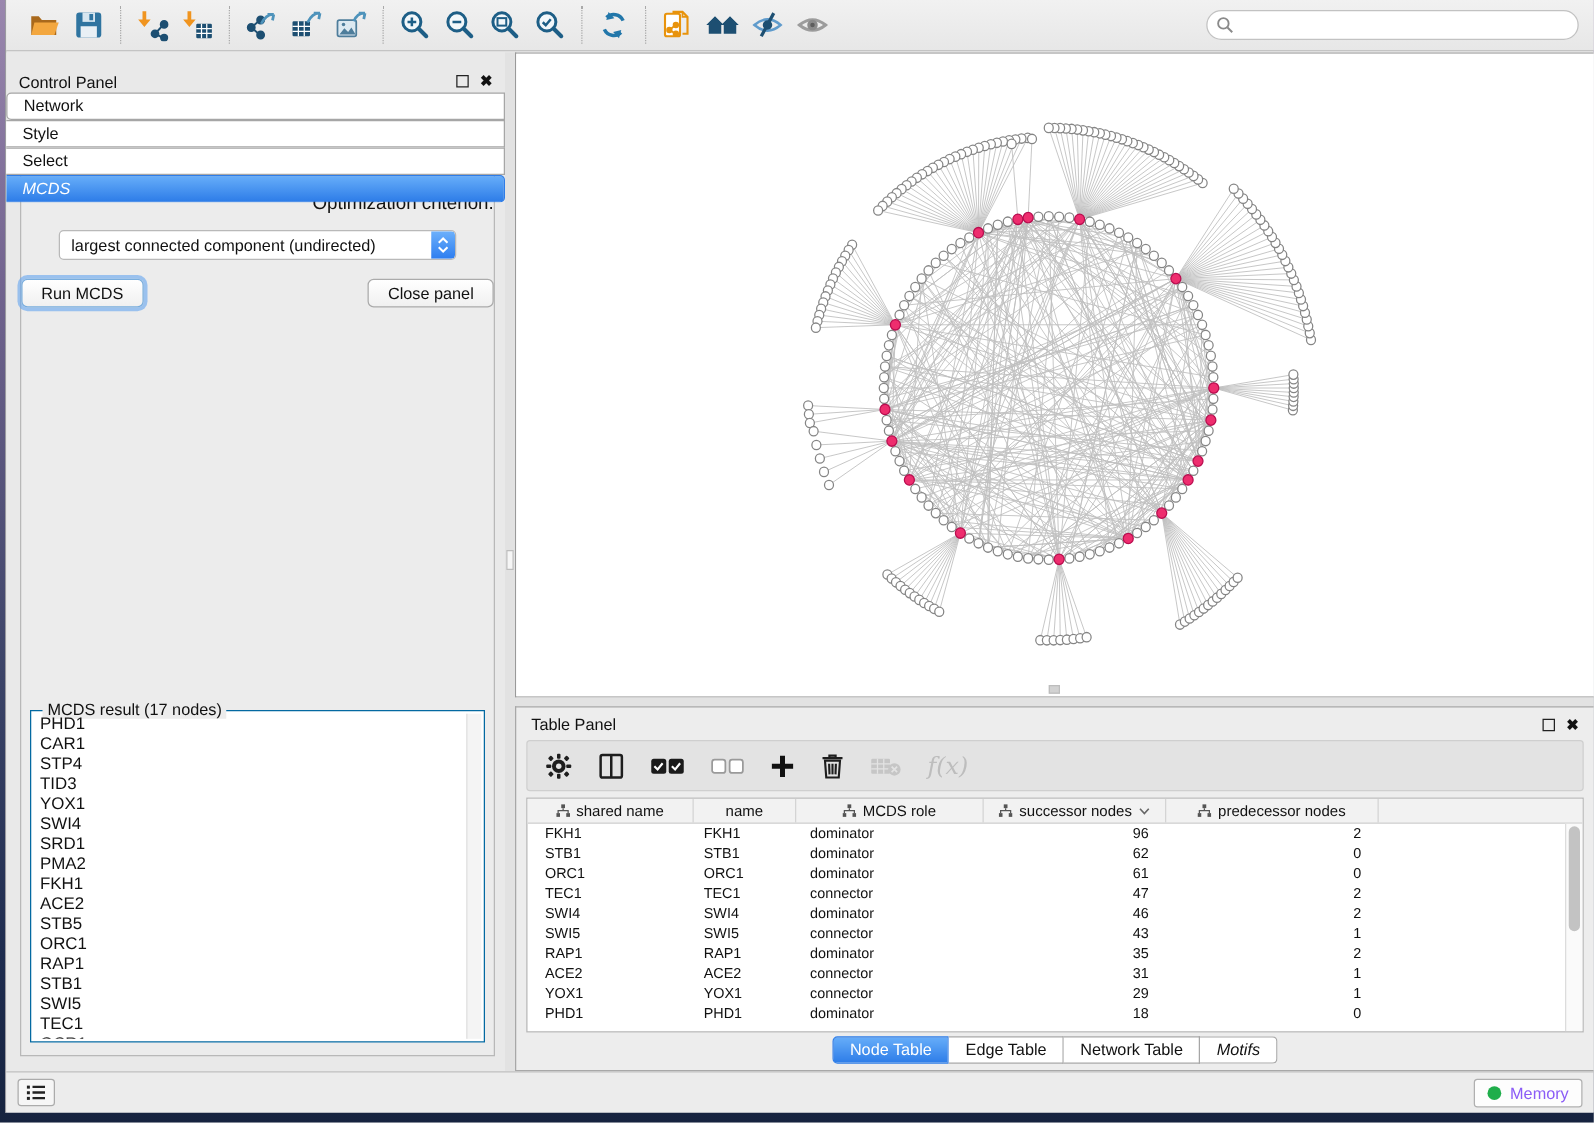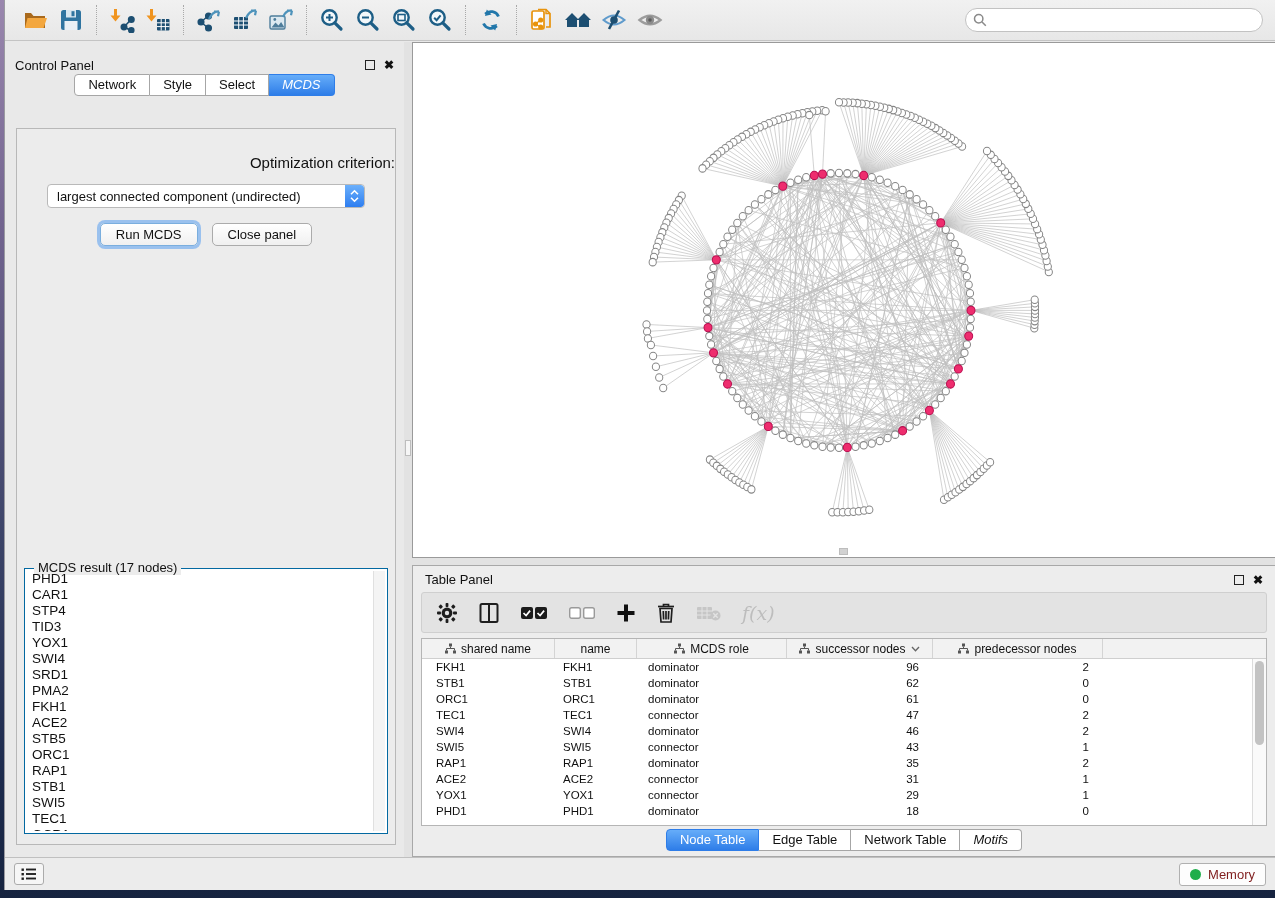--- a/index.html
+++ b/index.html
@@ -23,36 +23,36 @@
 
   
   .main { position:absolute; top:42px; left:0; right:0; bottom:33px; display:flex; }
 
   
   .control-panel { width:399px; background:#e9e9e9; position:relative; flex:none; }
   .cp-titlebar { height:26px; display:flex; align-items:center; padding:20px 10px 0; font-size:13px; color:#111; }
   .panel-icons { margin-left:auto; display:flex; align-items:center; gap:9px; }
   .float-icon { width:10px; height:10px; border:1.6px solid #222; display:inline-block; }
   .close-icon { font-size:12px; font-weight:bold; color:#111; line-height:10px; }
-  .cp-tabs { position:relative; z-index:2; display:flex; justify-content:center; margin-top:6px; margin-bottom:-11px; }
+  .cp-tabs { position:relative; z-index:2; display:flex; justify-content:center; margin-top:6px; margin-bottom:-11px;flex-direction:column; }
   .seg-tab { font-size:13px; padding:2px 13px 3px; background:#fff; border:1px solid #a6a6a6; border-left:none;
     color:#111; }
   .seg-tab:first-child { border-left:1px solid #a6a6a6; border-radius:4px 0 0 4px; }
   .seg-tab:last-child { border-radius:0 4px 4px 0;font-style:italic; }
   .seg-tab.active { background:linear-gradient(#66adf9,#2e7de8); color:#fff; border-color:#2e7de8; }
   .cp-inner { position:absolute; top:86px; left:11px; right:8px; bottom:12px;
     background:#ececec; border:1px solid #b8b8b8; }
   .opt-label { margin-top:25px; text-align:right; font-size:15px; color:#111; }
   .select-row { display:flex; justify-content:center; margin-top:13px; }
   .cy-select { width:318px; height:24px; background:#fff; border:1px solid #b9b9b9; border-radius:4px;
     display:flex; align-items:center; overflow:hidden; }
   .cy-select .val { flex:1; font-size:13px; padding:0 9px; color:#111; white-space:nowrap; }
   .cy-select .stepper { width:19px; height:100%; background:linear-gradient(#6cb0fb,#2e7ef0);
     border-radius:0 3px 3px 0; display:flex; align-items:center; justify-content:center; }
-  .btn-row { display:flex; justify-content:center; gap:14px; margin-top:15px; }
+  .btn-row { display:flex; justify-content:space-between; gap:14px; margin-top:15px; }
   .cy-btn { height:23px; padding:0 15px; font-size:13px; color:#111;
     background:linear-gradient(#ffffff,#f0f0f0); border:1px solid #ababab; border-radius:5px; }
   .cy-btn.focused { box-shadow:0 0 0 3px rgba(100,165,240,.6); border-color:#7aaede; }
   .groupbox { position:absolute; left:7px; right:7px; bottom:10px; height:266px;
     border:1px solid #0369a1; background:#fff; }
   .groupbox .legend { position:absolute; top:-9px; left:9px; background:#ececec; padding:0 4px;
     font-size:13px; color:#111; }
   .mcds-list { position:absolute; inset:2px 15px 2px 2px; overflow:hidden; }
   .mcds-item { font-size:13.5px; line-height:16px; color:#111; padding-left:5px; }
   .list-track { position:absolute; top:2px; bottom:2px; right:2px; width:12px; background:#f4f4f4; border-left:1px solid #e0e0e0; }
@@ -96,21 +96,21 @@
   .tbl-track { position:absolute; top:20px; bottom:0; right:0; width:14px; background:#fafafa; border-left:1px solid #dcdcdc; }
   .tbl-thumb { position:absolute; top:2px; left:2px; width:9px; height:84px; background:#c3c3c3; border-radius:5px; }
   .tp-tabs { flex:none; height:30px; display:flex; justify-content:center; align-items:center; padding-bottom:3px; }
 
   
   .status-bar { position:absolute; left:0; right:0; bottom:0; height:33px; background:#ececec;
     border-top:1px solid #c0c0c0; display:flex; align-items:center; padding:0 9px; }
   .list-btn { width:30px; height:22px; background:#f6f6f6; border:1px solid #ababab; border-radius:3px;
     display:flex; align-items:center; justify-content:center; }
   .memory-btn { margin-left:auto; height:23px; background:#fdfdfd; border:1px solid #b0b0b0; border-radius:3px;
-    display:flex; align-items:center; gap:7px; padding:0 10px; font-size:13px; color:#7f1d1d; }
+    display:flex; align-items:center; gap:7px; padding:0 10px; font-size:13px; color:#8b5cf6; }
   .mem-dot { width:11px; height:11px; border-radius:50%; background:#1fae4b; }
 </style>
 </head>
 <body>
 
 <div class="app">
 
   <div class="toolbar">
     <div class="tb-btn">
       <svg width="26" height="26" viewBox="0 0 26 26">

